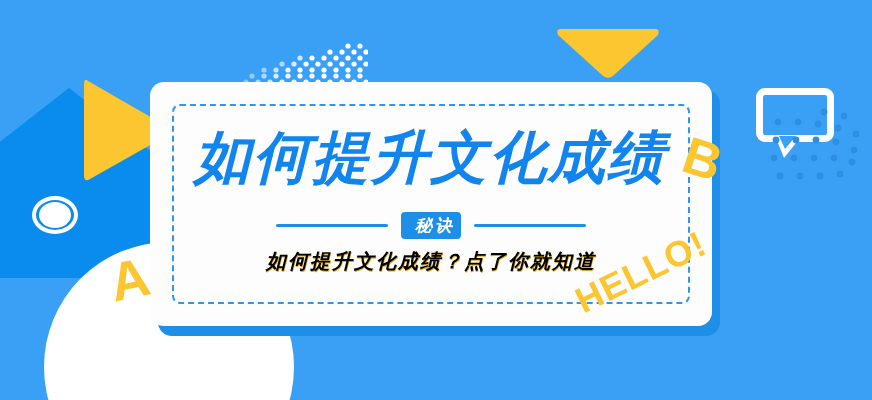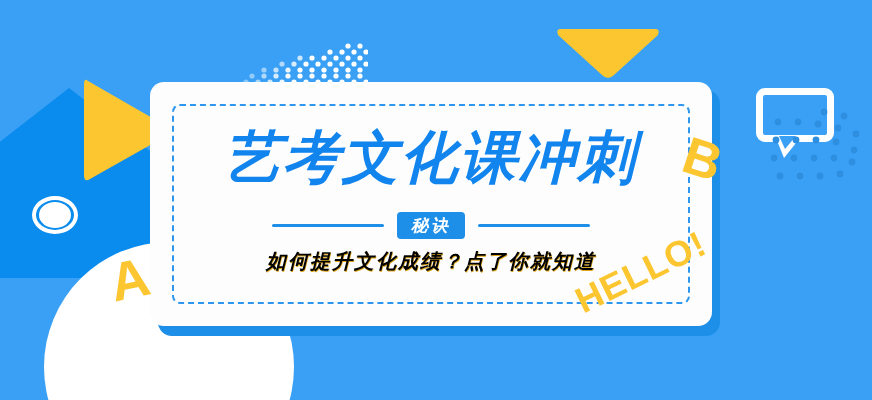--- a/index.html
+++ b/index.html
@@ -85,21 +85,21 @@
     font-family:"DejaVu Sans","Liberation Sans",sans-serif;
     white-space:nowrap;
   }
   .sub-row{
     position:absolute;left:150px;top:212px;width:562px;height:26px;
     display:flex;align-items:center;justify-content:center;gap:13px;
   }
   .rule{width:112px;height:3px;background:#1E8FE8;border-radius:2px;}
   .badge{
     background:#1E8FE8;color:#ffffff;border-radius:4px;
-    padding:3px 14px 4px 14px;
+    padding:3px 6px 4px 14px;
     font-size:17px;font-weight:700;font-style:italic;letter-spacing:3px;
     line-height:20px;
     font-family:"DejaVu Sans","Liberation Sans",sans-serif;
     text-align:right;
   }
   .tagline{
     position:absolute;left:150px;top:248px;width:562px;
     text-align:center;
     font-size:20px;line-height:26px;font-weight:700;font-style:italic;
     color:#000000;letter-spacing:2px;white-space:nowrap;
@@ -234,21 +234,21 @@
           <circle cx="52" cy="68" r="3.4"></circle>
           <circle cx="72" cy="66" r="3.4"></circle>
       </g>
     </svg>
   </div>
 
   <div class="card-shadow"></div>
   <div class="card"></div>
   <div class="dashed"></div>
 
-  <div class="title">艺考文化课冲刺</div>
+  <div class="title">如何提升文化成绩</div>
 
   <div class="sub-row">
     <span class="rule"></span>
     <span class="badge">秘诀</span>
     <span class="rule"></span>
   </div>
 
   <div class="tagline">如何提升文化成绩？点了你就知道</div>
 
   <div class="letter letter-a">A</div>

